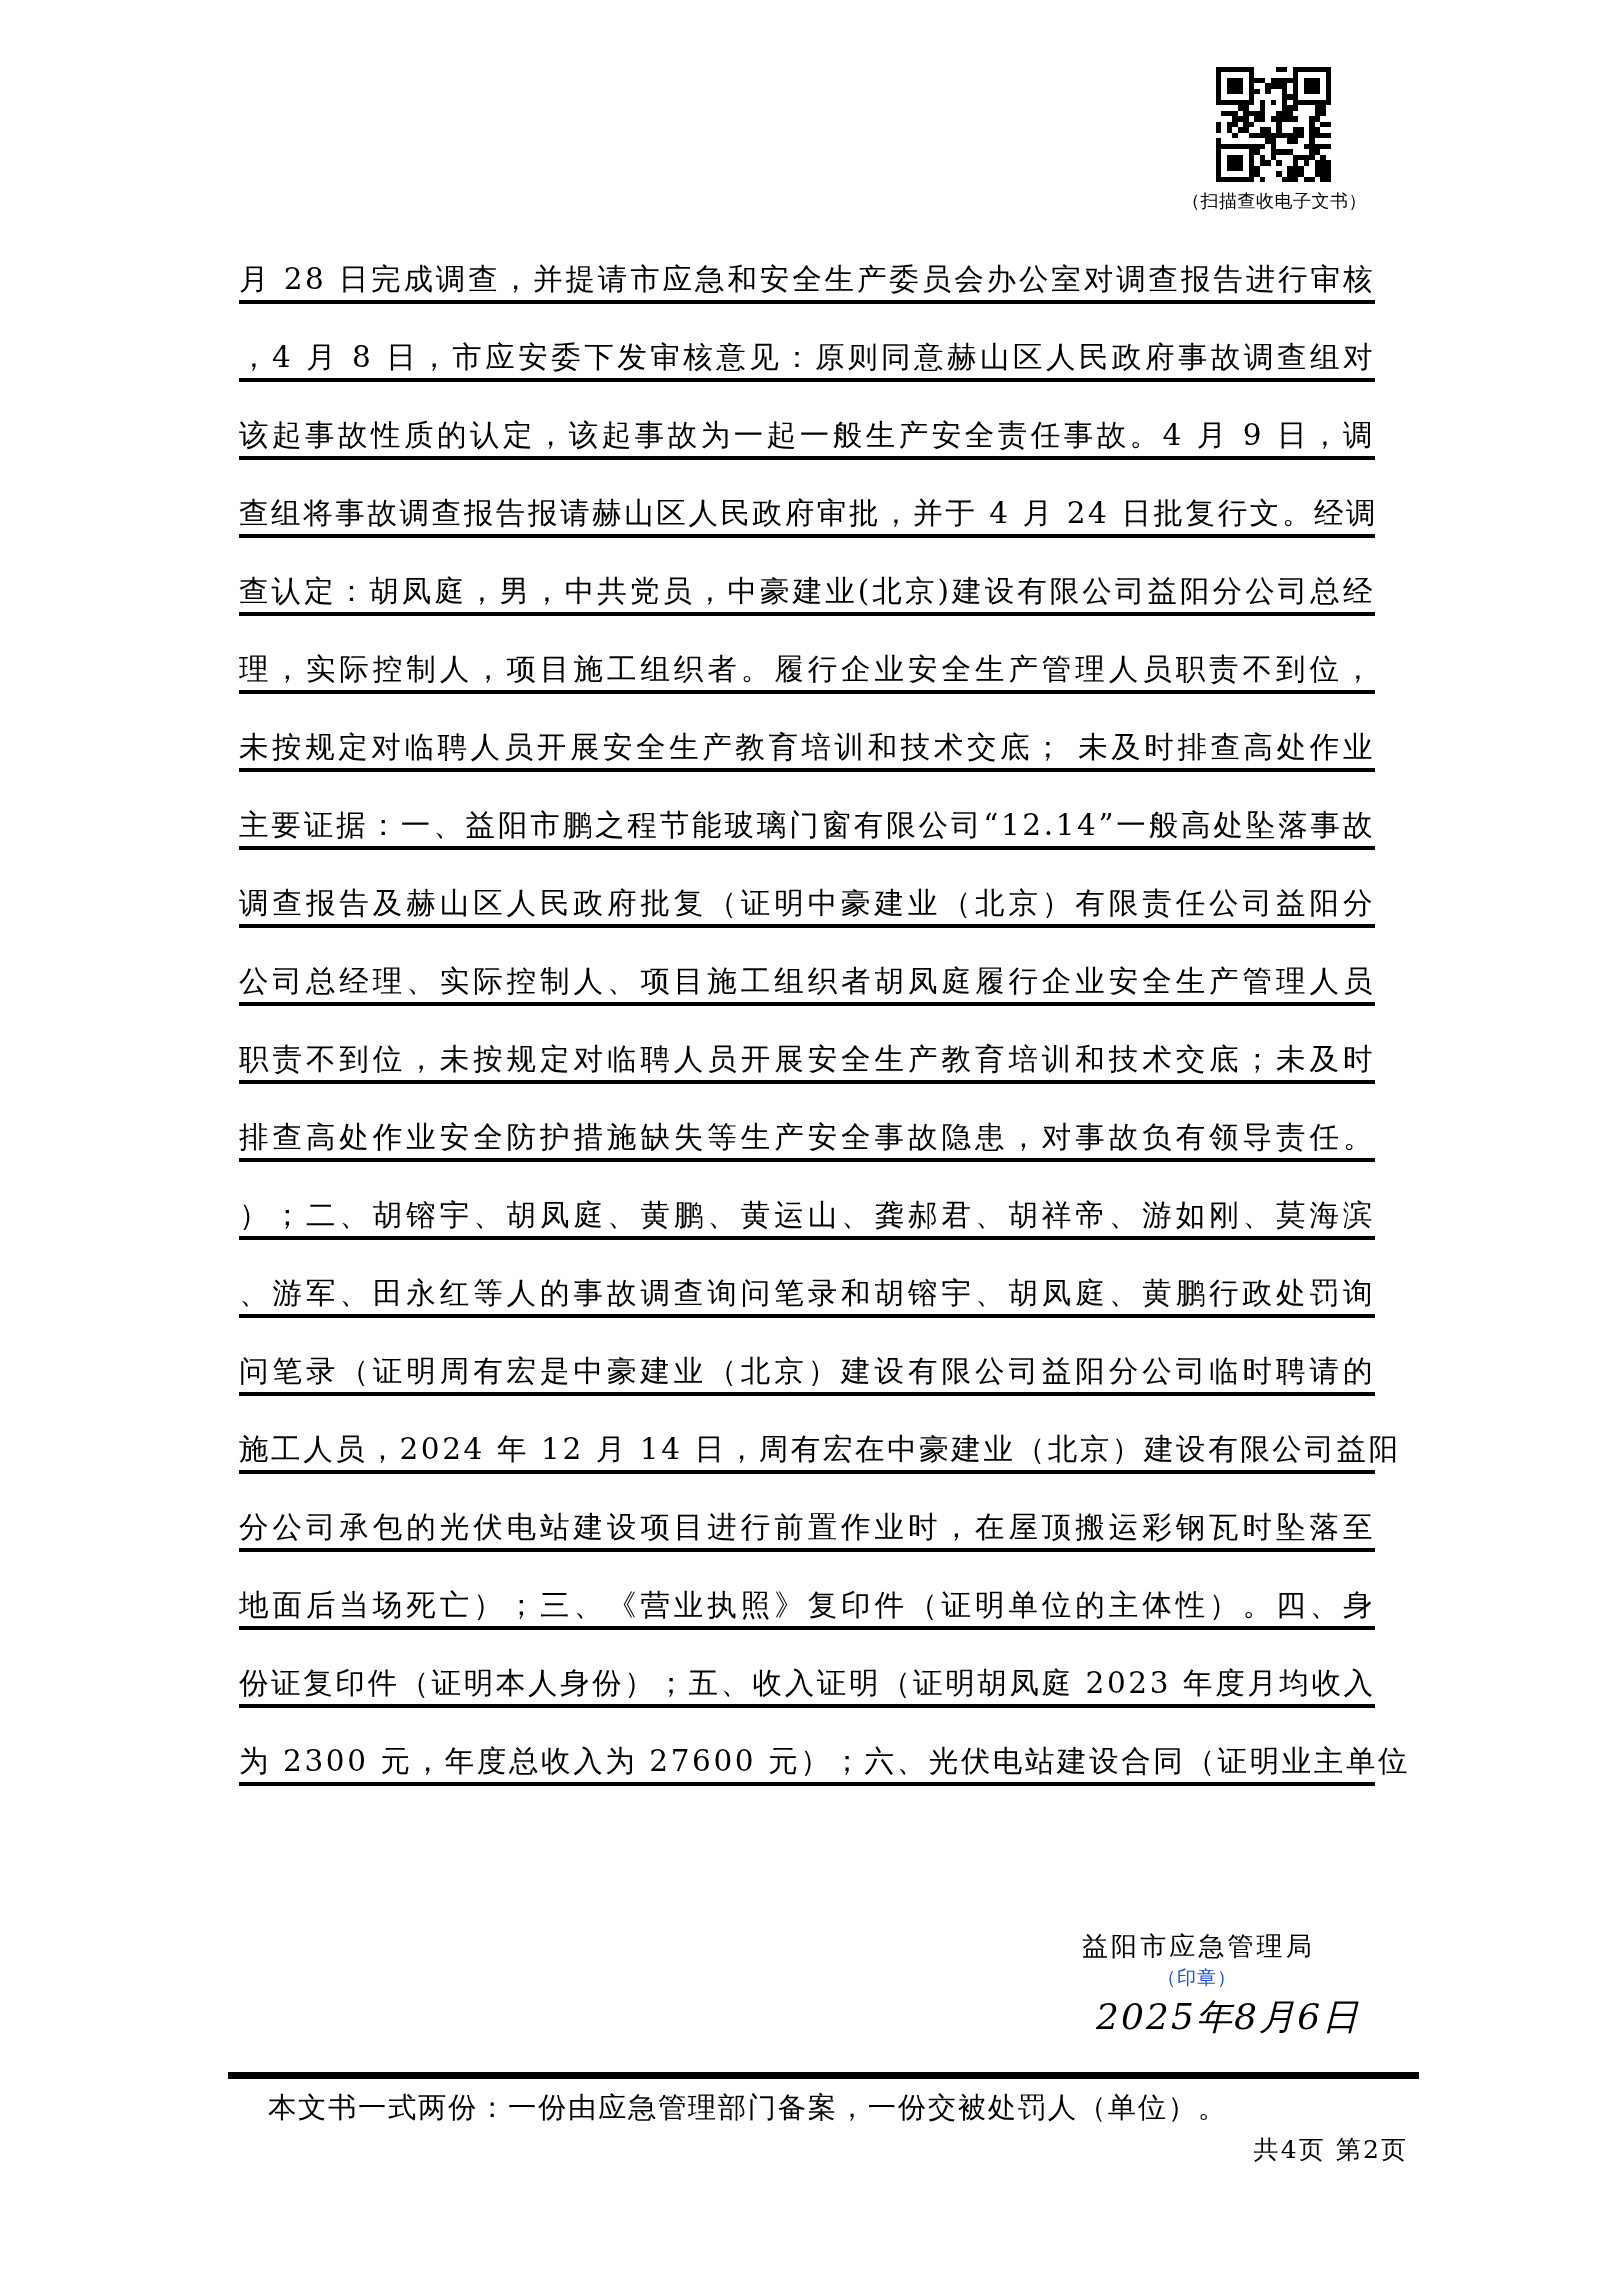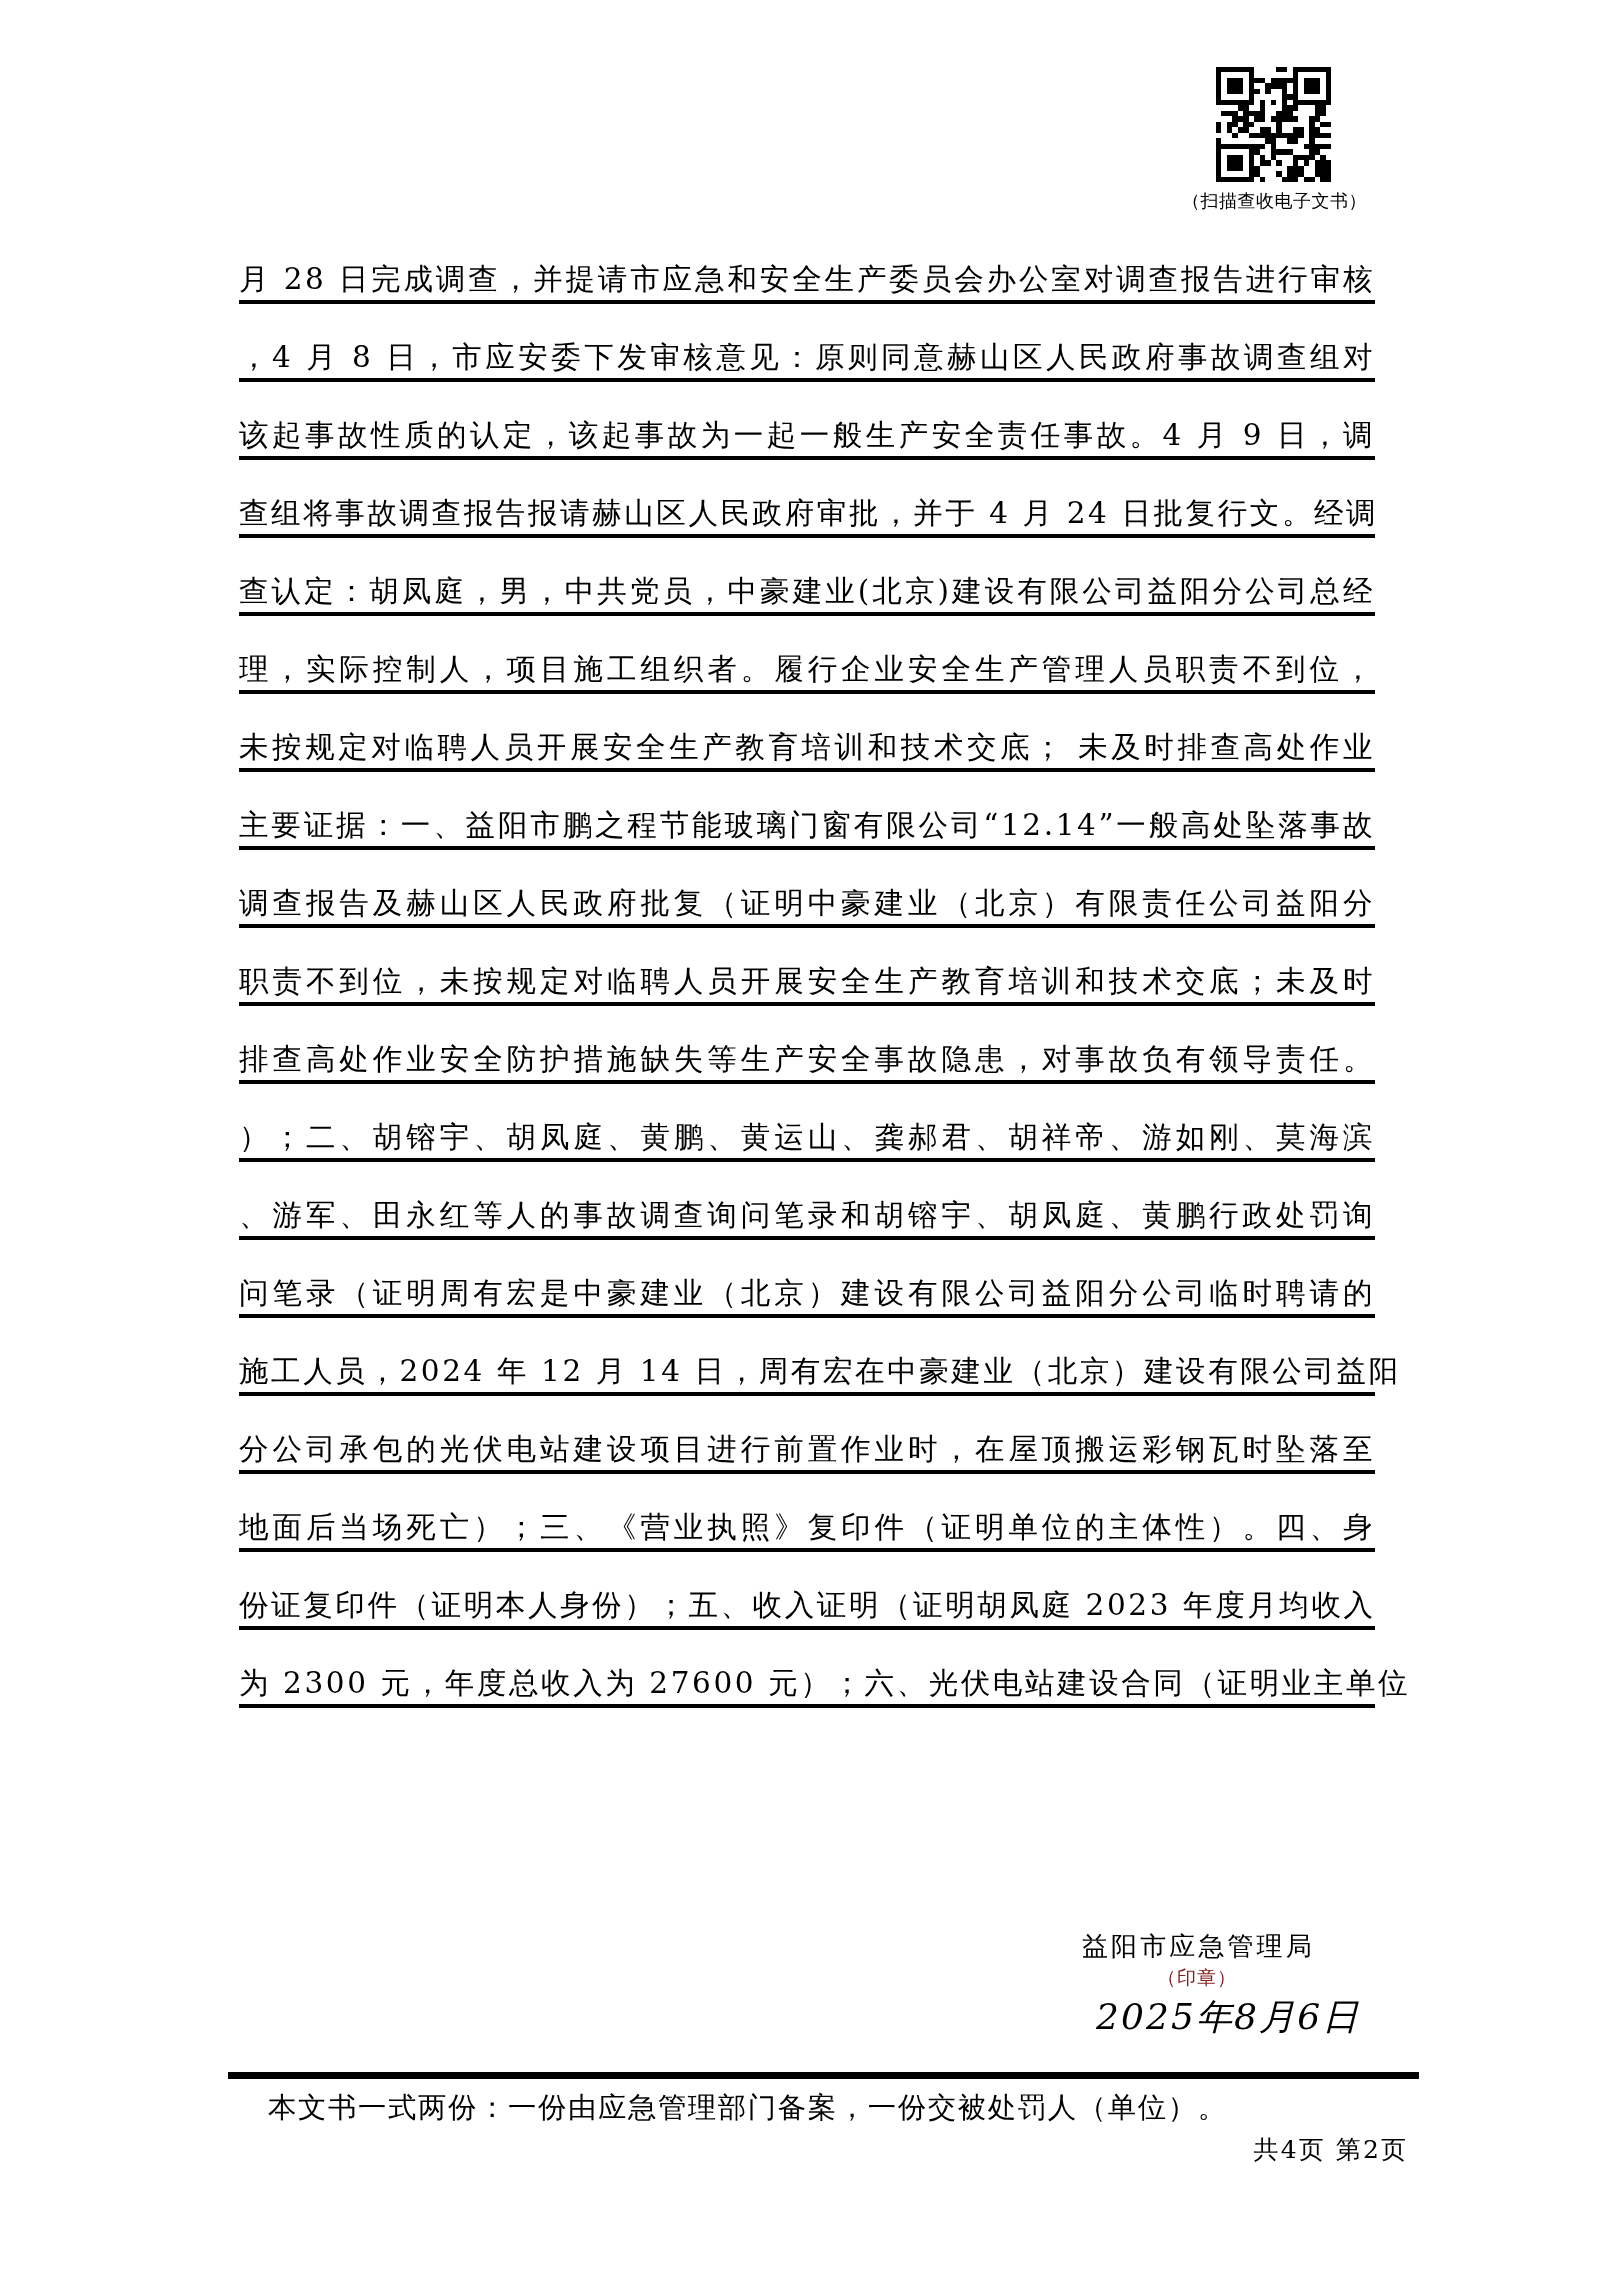--- a/index.html
+++ b/index.html
@@ -52,21 +52,21 @@
     text-align-last:left;
   }
   
   .sig-org{
     position:absolute;left:1082px;top:1929px;
     font-size:26px;letter-spacing:3.1px;white-space:nowrap;
   }
   .seal-note{
     position:absolute;left:1157px;top:1965px;
     font-size:19px;letter-spacing:1px;
-    color:#7f1d1d;white-space:nowrap;
+    color:#1d4ed8;white-space:nowrap;
   }
   .sig-date{
     position:absolute;left:1096px;top:1993px;
     font-size:36px;letter-spacing:2.1px;white-space:nowrap;font-style:italic;
   }
   
   .footer-rule{
     position:absolute;left:228px;top:2072px;
     width:1191px;height:7.2px;background:#000;
   }
@@ -560,20 +560,24 @@
       </div>
     <div class="line">
         <span class="line-text">主要证据：一、益阳市鹏之程节能玻璃门窗有限公司“12.14”一般高处坠落事故</span>
         <span class="rule"></span>
       </div>
     <div class="line">
         <span class="line-text">调查报告及赫山区人民政府批复（证明中豪建业（北京）有限责任公司益阳分</span>
         <span class="rule"></span>
       </div>
     <div class="line">
+        <span class="line-text">公司总经理、实际控制人、项目施工组织者胡凤庭履行企业安全生产管理人员</span>
+        <span class="rule"></span>
+      </div>
+    <div class="line">
         <span class="line-text">职责不到位，未按规定对临聘人员开展安全生产教育培训和技术交底；未及时</span>
         <span class="rule"></span>
       </div>
     <div class="line">
         <span class="line-text">排查高处作业安全防护措施缺失等生产安全事故隐患，对事故负有领导责任。</span>
         <span class="rule"></span>
       </div>
     <div class="line">
         <span class="line-text">）；二、胡镕宇、胡凤庭、黄鹏、黄运山、龚郝君、胡祥帝、游如刚、莫海滨</span>
         <span class="rule"></span>

